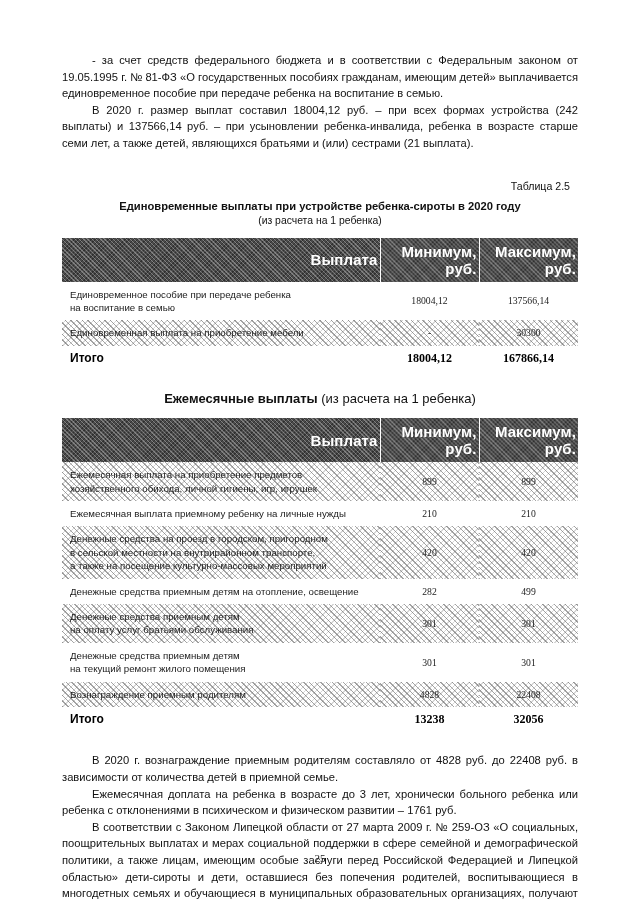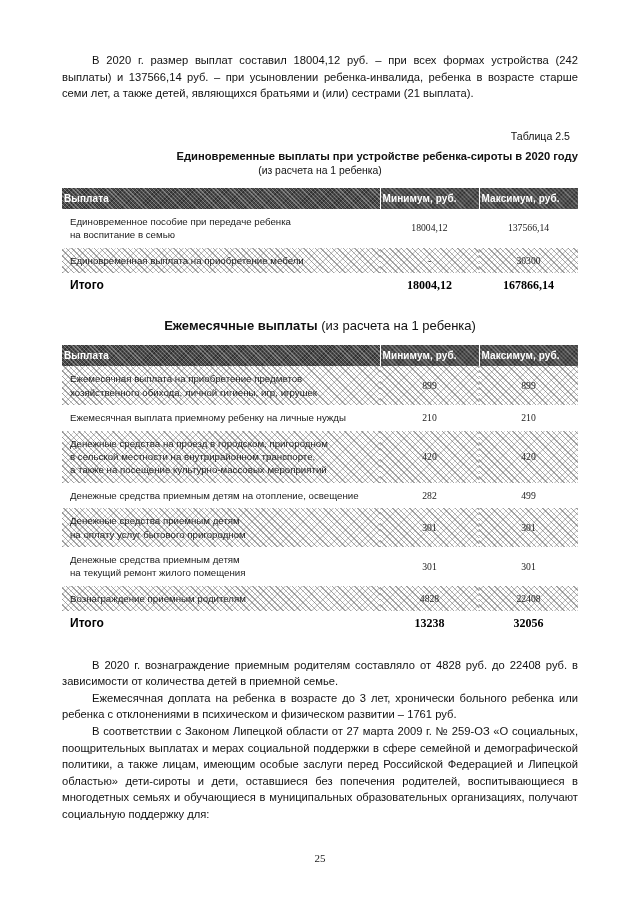--- a/index.html
+++ b/index.html
@@ -44,21 +44,21 @@
 
   .tbl-number {
     font-size: 10.6px;
     text-align: right;
     margin: 8px;
     color: #111;
   }
   .tbl-title {
     font-size: 11.2px;
     font-weight: bold;
-    text-align: right;
+    text-align: center;
     margin: 4px 0 0 0;
     color: #111;
   }
   .tbl-subtitle {
     font-size: 10.4px;
     text-align: center;
     margin: 3px 0 0 0;
     color: #111;
   }
   .tbl-title2 {
@@ -80,23 +80,23 @@
   table.paytable col.c1 { width: 318px; }
   table.paytable col.c2 { width: 99px; }
   table.paytable col.c3 { width: 99px; }
 
   table.paytable thead th {
     background-color: #4a4a4a;
     background-image:
       repeating-linear-gradient(45deg, rgba(255,255,255,.30) 0 1px, rgba(0,0,0,0) 1px 3px),
       repeating-linear-gradient(-45deg, rgba(0,0,0,.35) 0 1px, rgba(0,0,0,0) 1px 3px);
     color: #ffffff;
-    font-size: 10px;
+    font-size: 15px;
     font-weight: bold;
-    text-align: left;
+    text-align: right;
     padding: 5px 2px 5px 2px;
     height: 11px;
     border: none;
     border-right: 1px solid #ffffff;
     letter-spacing: .1px;
   }
   table.paytable thead th:last-child { border-right: none; }
 
   table.paytable tbody td {
     padding: 6px 4px 6px 8px;
@@ -135,20 +135,21 @@
     font-family: "Liberation Serif", serif;
     color: #222;
   }
 </style>
 </head>
 <body>
 
 <div class="page">
   <div class="content">
 
+    <p class="body-par">- за счет средств федерального бюджета и в соответствии с Федеральным законом от 19.05.1995 г. № 81-ФЗ «О государственных пособиях гражданам, имеющим детей» выплачивается единовременное пособие при передаче ребенка на воспитание в семью.</p>
     <p class="body-par">В 2020 г. размер выплат составил 18004,12 руб. – при всех формах устройства (242 выплаты) и 137566,14 руб. – при усыновлении ребенка-инвалида, ребенка в возрасте старше семи лет, а также детей, являющихся братьями и (или) сестрами (21 выплата).</p>
 
     <div class="spacer-20"></div>
 
     <p class="tbl-number">Таблица 2.5</p>
     <p class="tbl-title">Единовременные выплаты при устройстве ребенка-сироты в 2020 году</p>
     <p class="tbl-subtitle">(из расчета на 1 ребенка)</p>
 
     <div class="spacer-12"></div>
 
@@ -238,21 +239,21 @@
 
         <tr>
           <td class="label">Денежные средства приемным детям на отопление, освещение</td>
           <td class="num">282</td>
           <td class="num">499</td>
         </tr>
 
         <tr class="shaded">
           <td class="label">
             <span>Денежные средства приемным детям</span><br>
-            <span>на оплату услуг бытового пригородном</span>
+            <span>на оплату услуг братьями обслуживания</span>
           </td>
           <td class="num">301</td>
           <td class="num">301</td>
         </tr>
 
         <tr>
           <td class="label">
             <span>Денежные средства приемным детям</span><br>
             <span>на текущий ремонт жилого помещения</span>
           </td>

